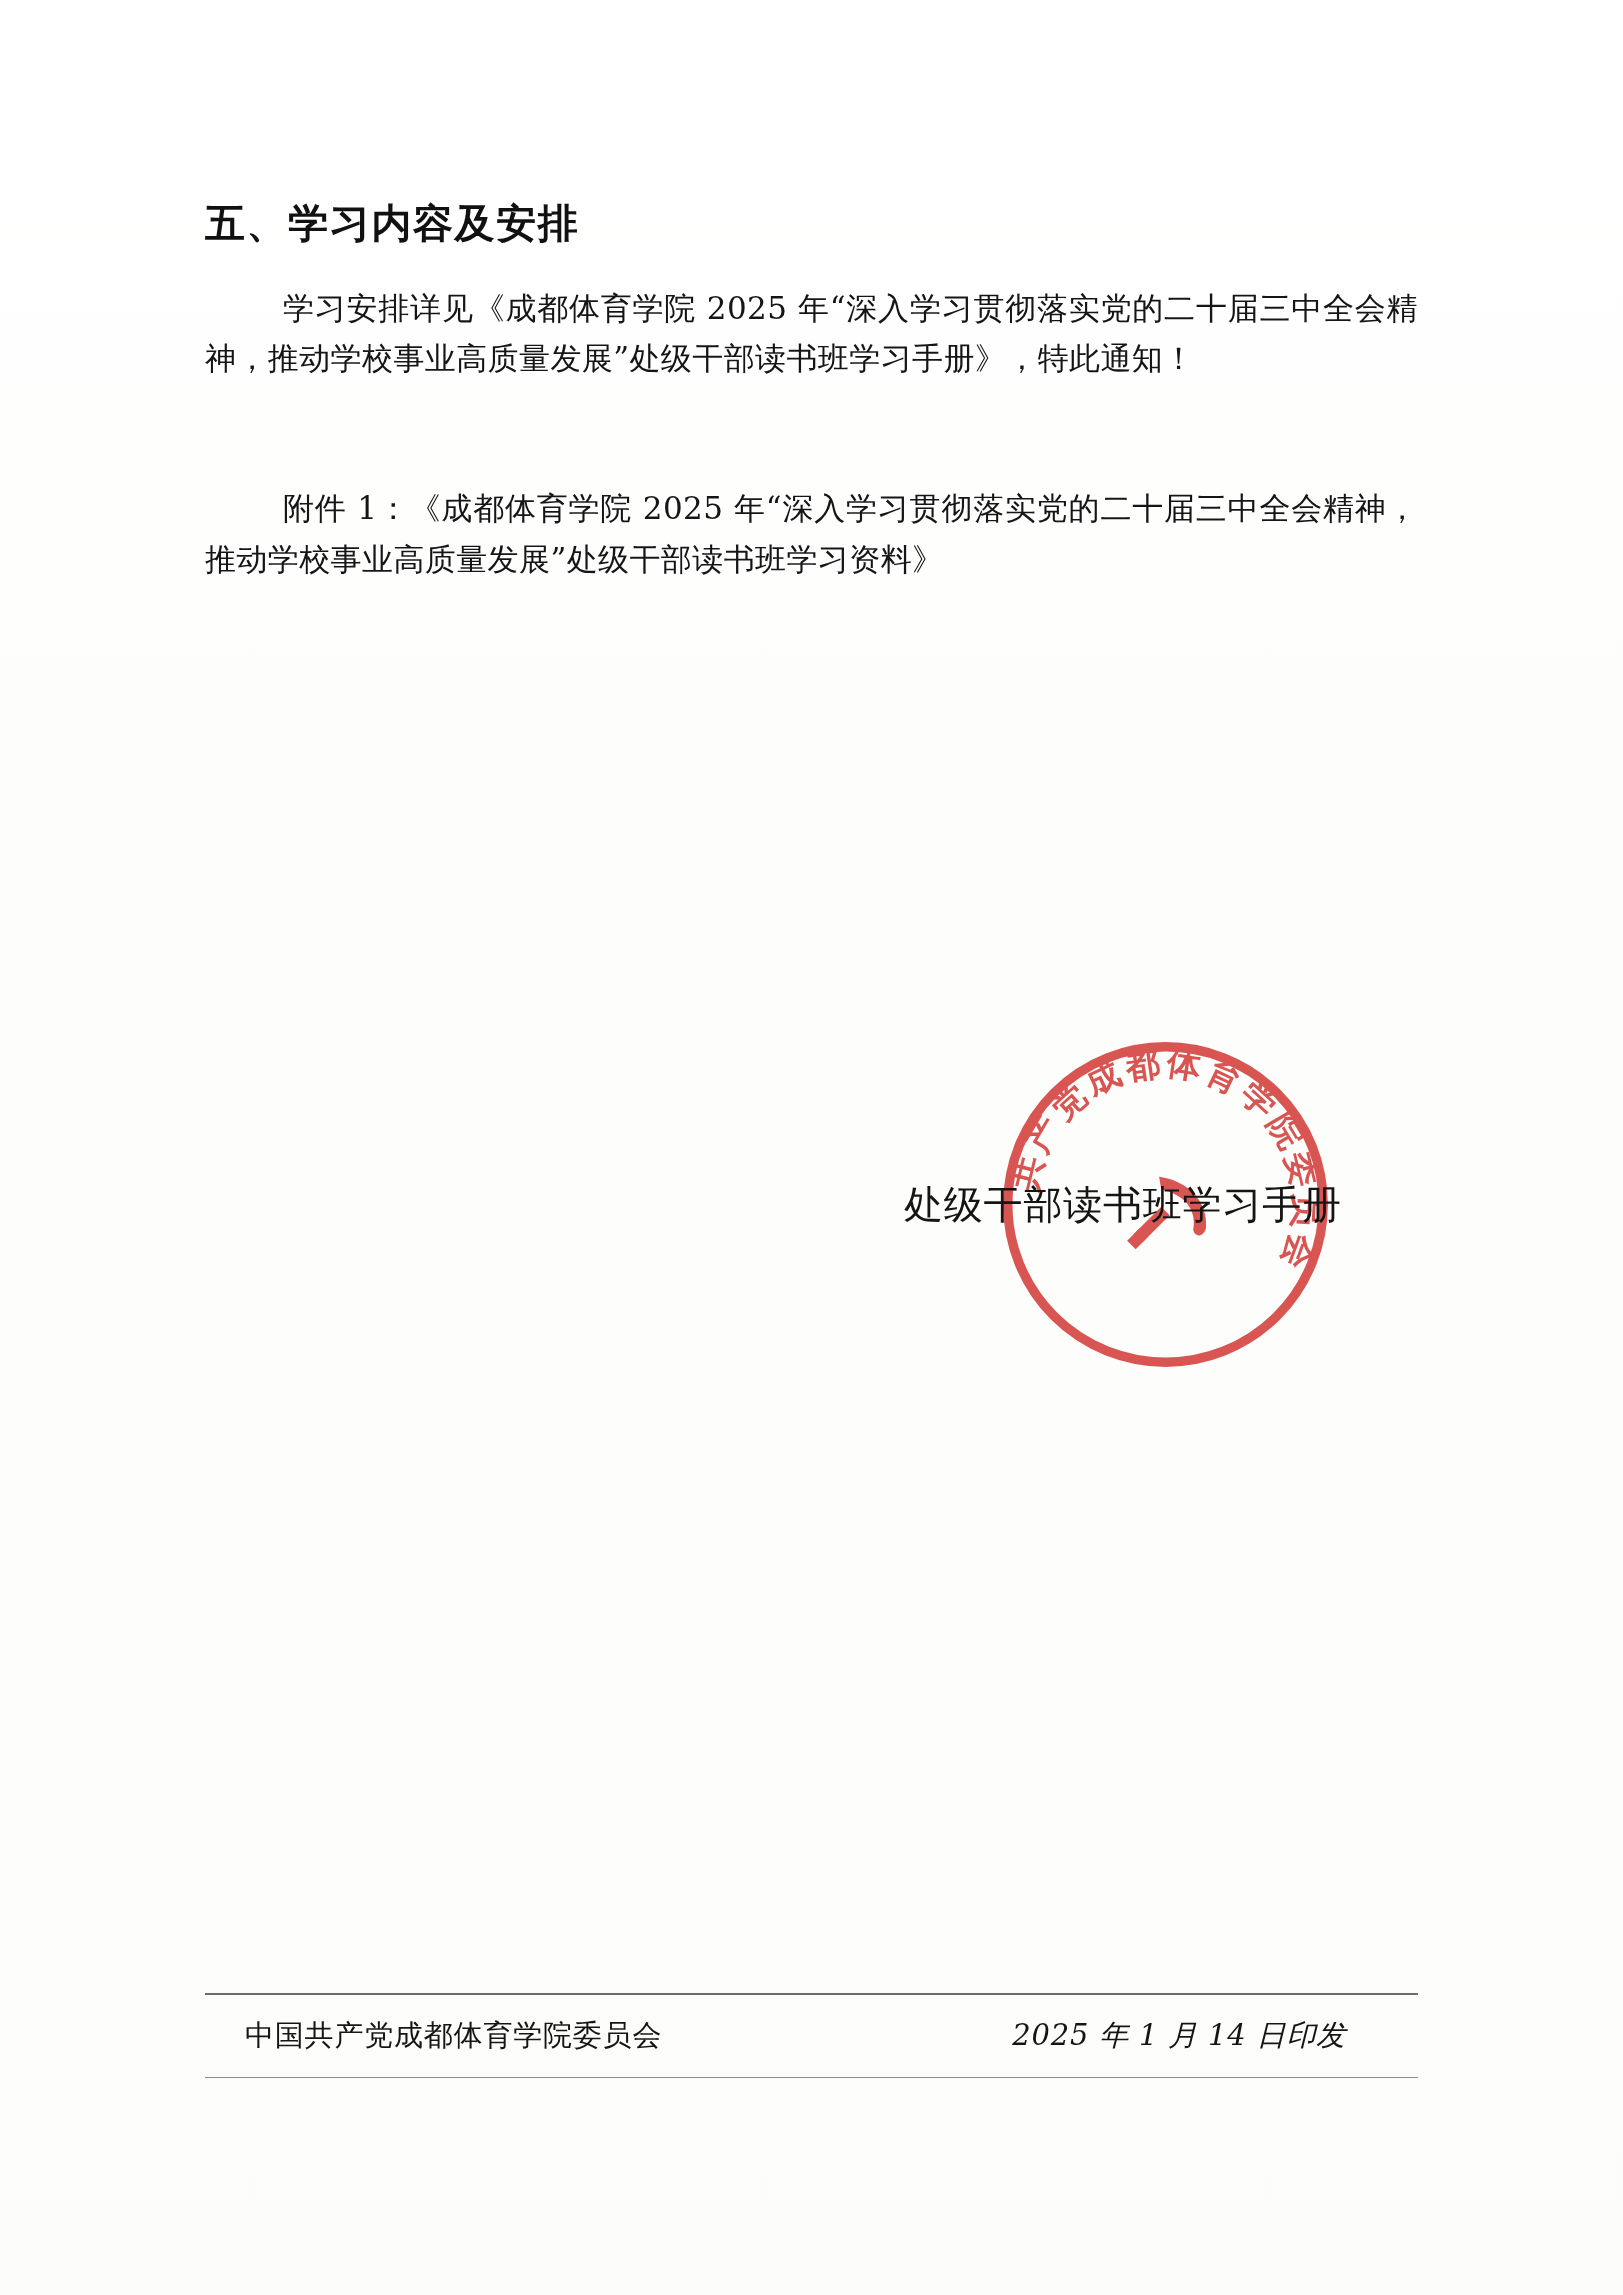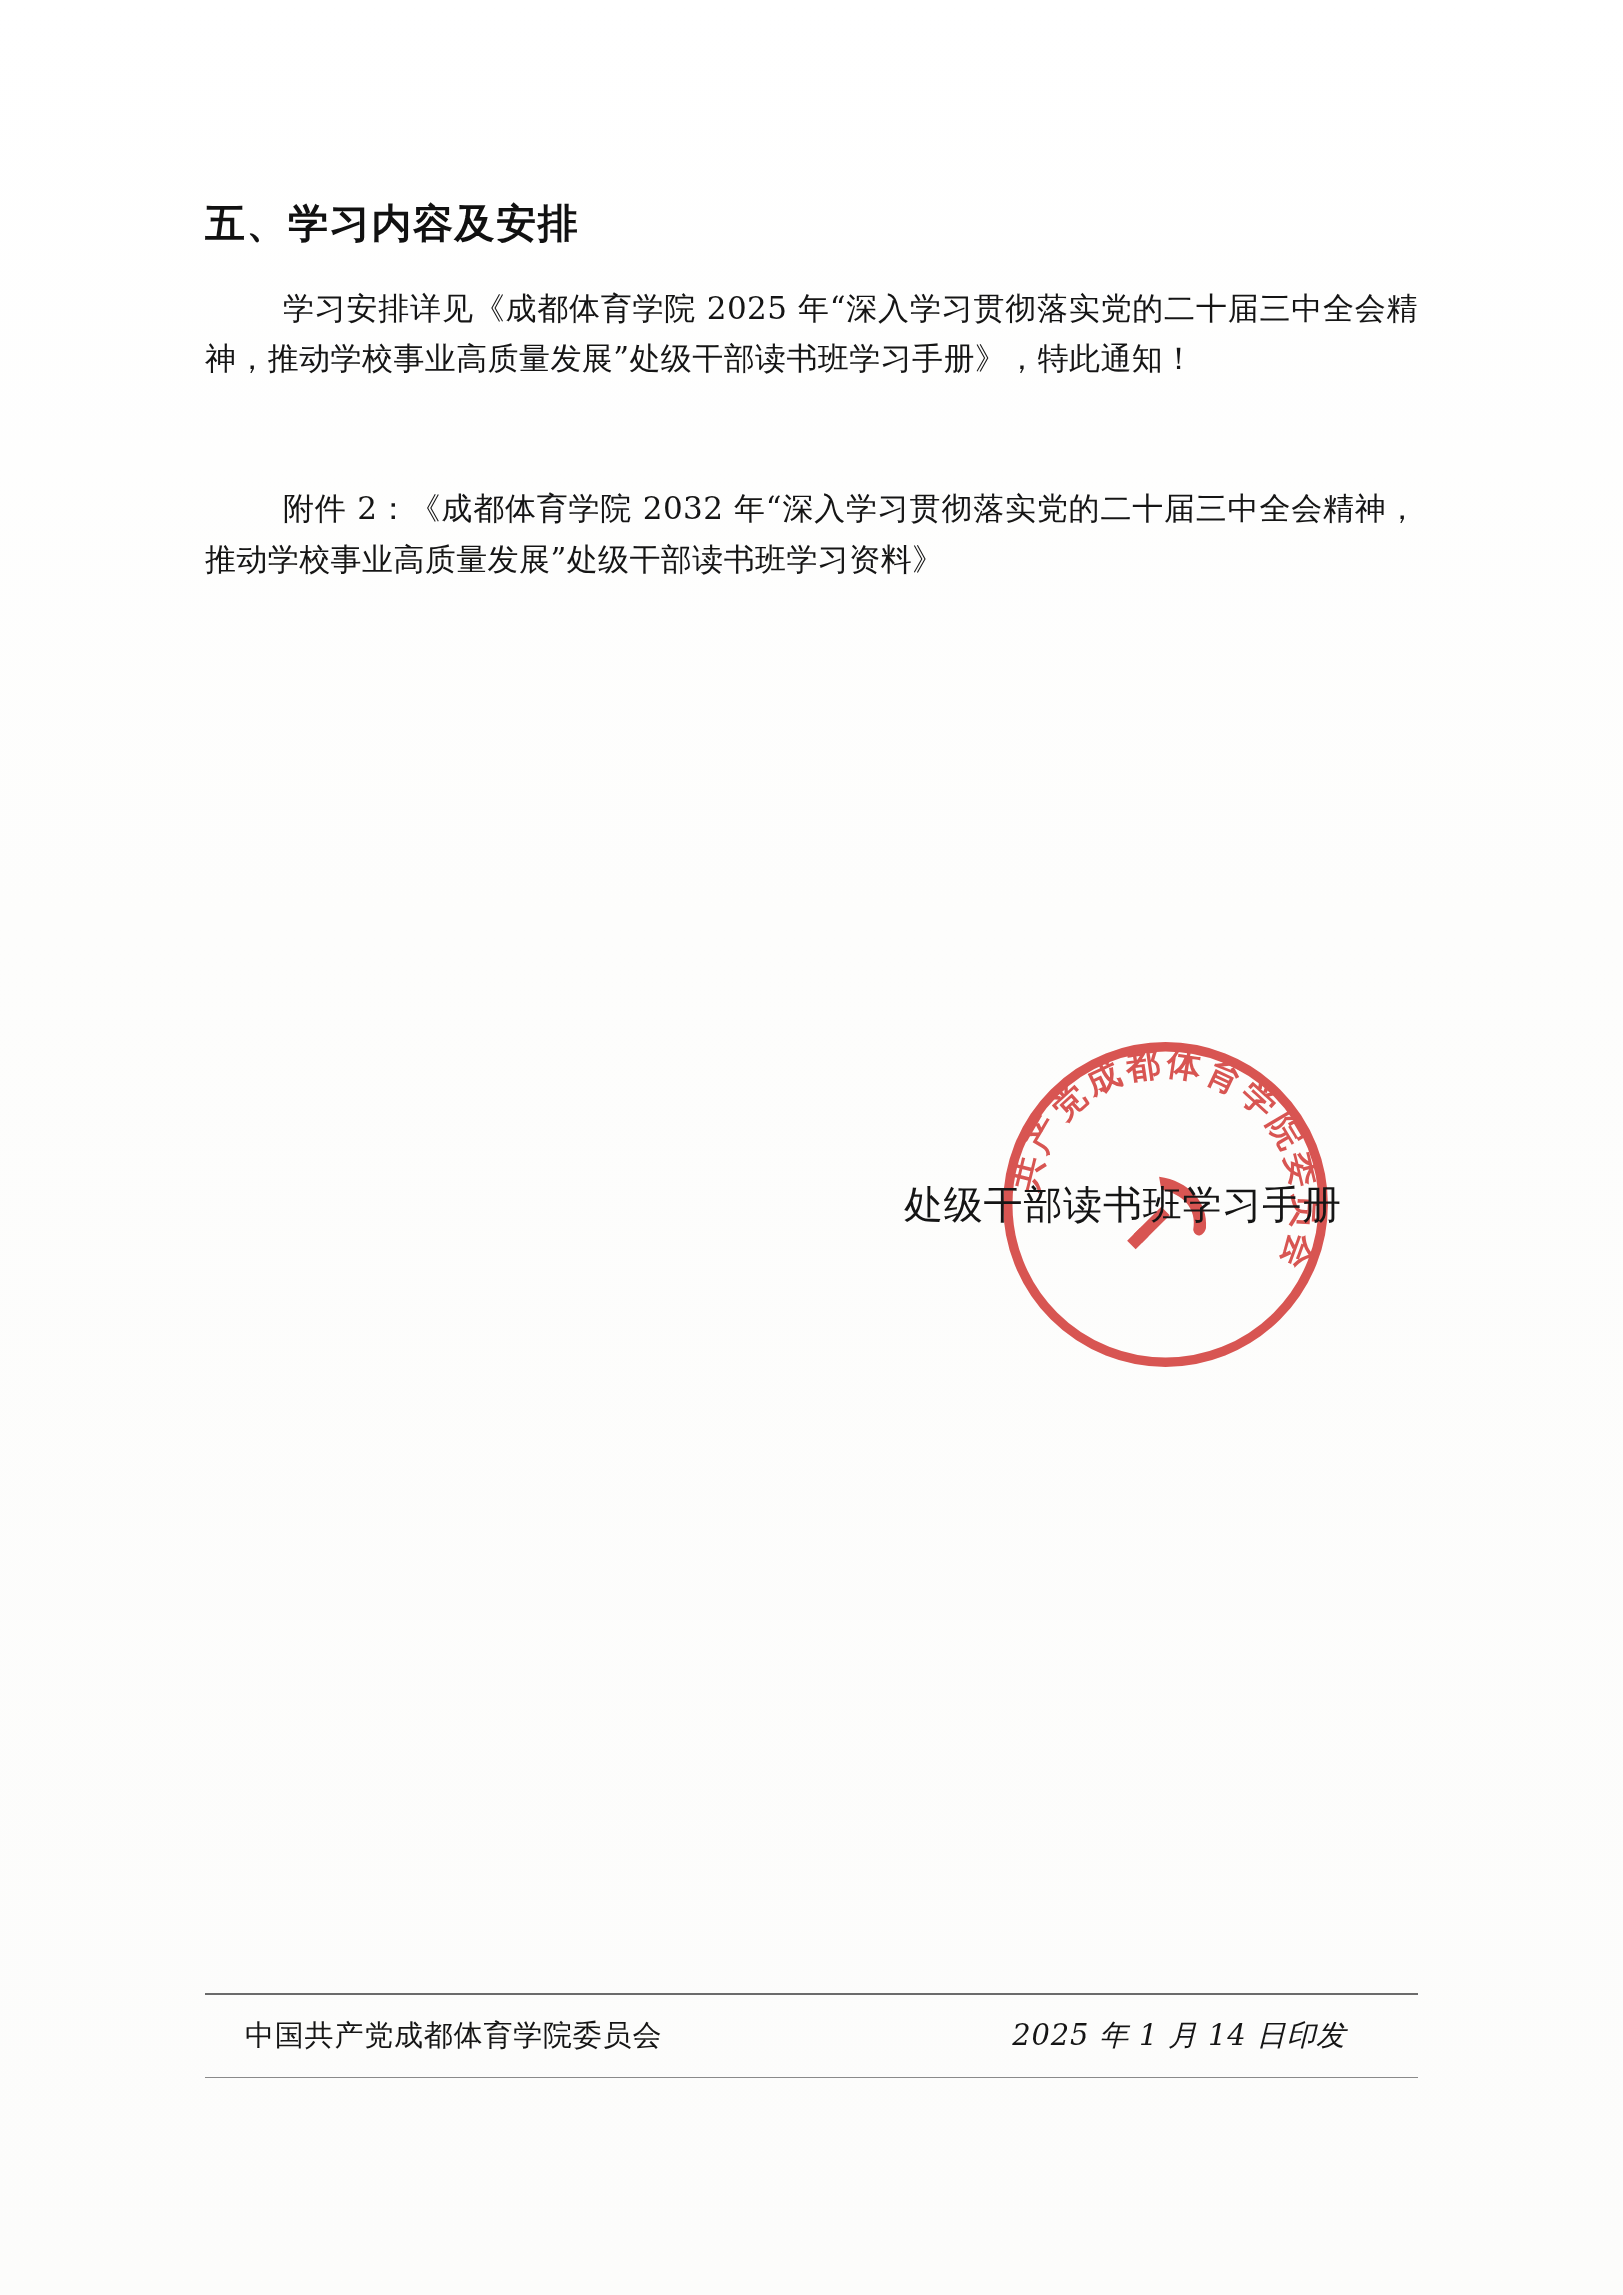--- a/index.html
+++ b/index.html
@@ -123,21 +123,21 @@
 
     <h2 class="section-heading">五、学习内容及安排</h2>
 
     <p class="body-par">学习安排详见《成都体育学院 2025 年“深入学习贯彻落实党的二十届三中全会精神，推动学校事业高质量发展”处级干部读书班学习手册》，特此通知！</p>
 
     <div class="gap-large"></div>
 
 
     <div class="gap-small"></div>
 
-    <p class="body-par">附件 2：《成都体育学院 2032 年“深入学习贯彻落实党的二十届三中全会精神，推动学校事业高质量发展”处级干部读书班学习资料》</p>
+    <p class="body-par">附件 1：《成都体育学院 2025 年“深入学习贯彻落实党的二十届三中全会精神，推动学校事业高质量发展”处级干部读书班学习资料》</p>
   </div>
 
   <div class="seal">
     <svg viewBox="0 0 400 400" xmlns="http://www.w3.org/2000/svg">
       <defs>
         <path id="sealArc" d="M 200,200 m -152,0 a 152,152 0 1,1 304,0 a 152,152 0 1,1 -304,0"></path>
       </defs>
       <circle cx="200" cy="200" r="185" fill="none" stroke="#d0312d" stroke-width="11"></circle>
       <text font-family="'DejaVu Sans','Liberation Sans',sans-serif" font-size="40" font-weight="700" fill="#d0312d" letter-spacing="5">
         <textPath href="#sealArc" startOffset="25%" text-anchor="middle">

